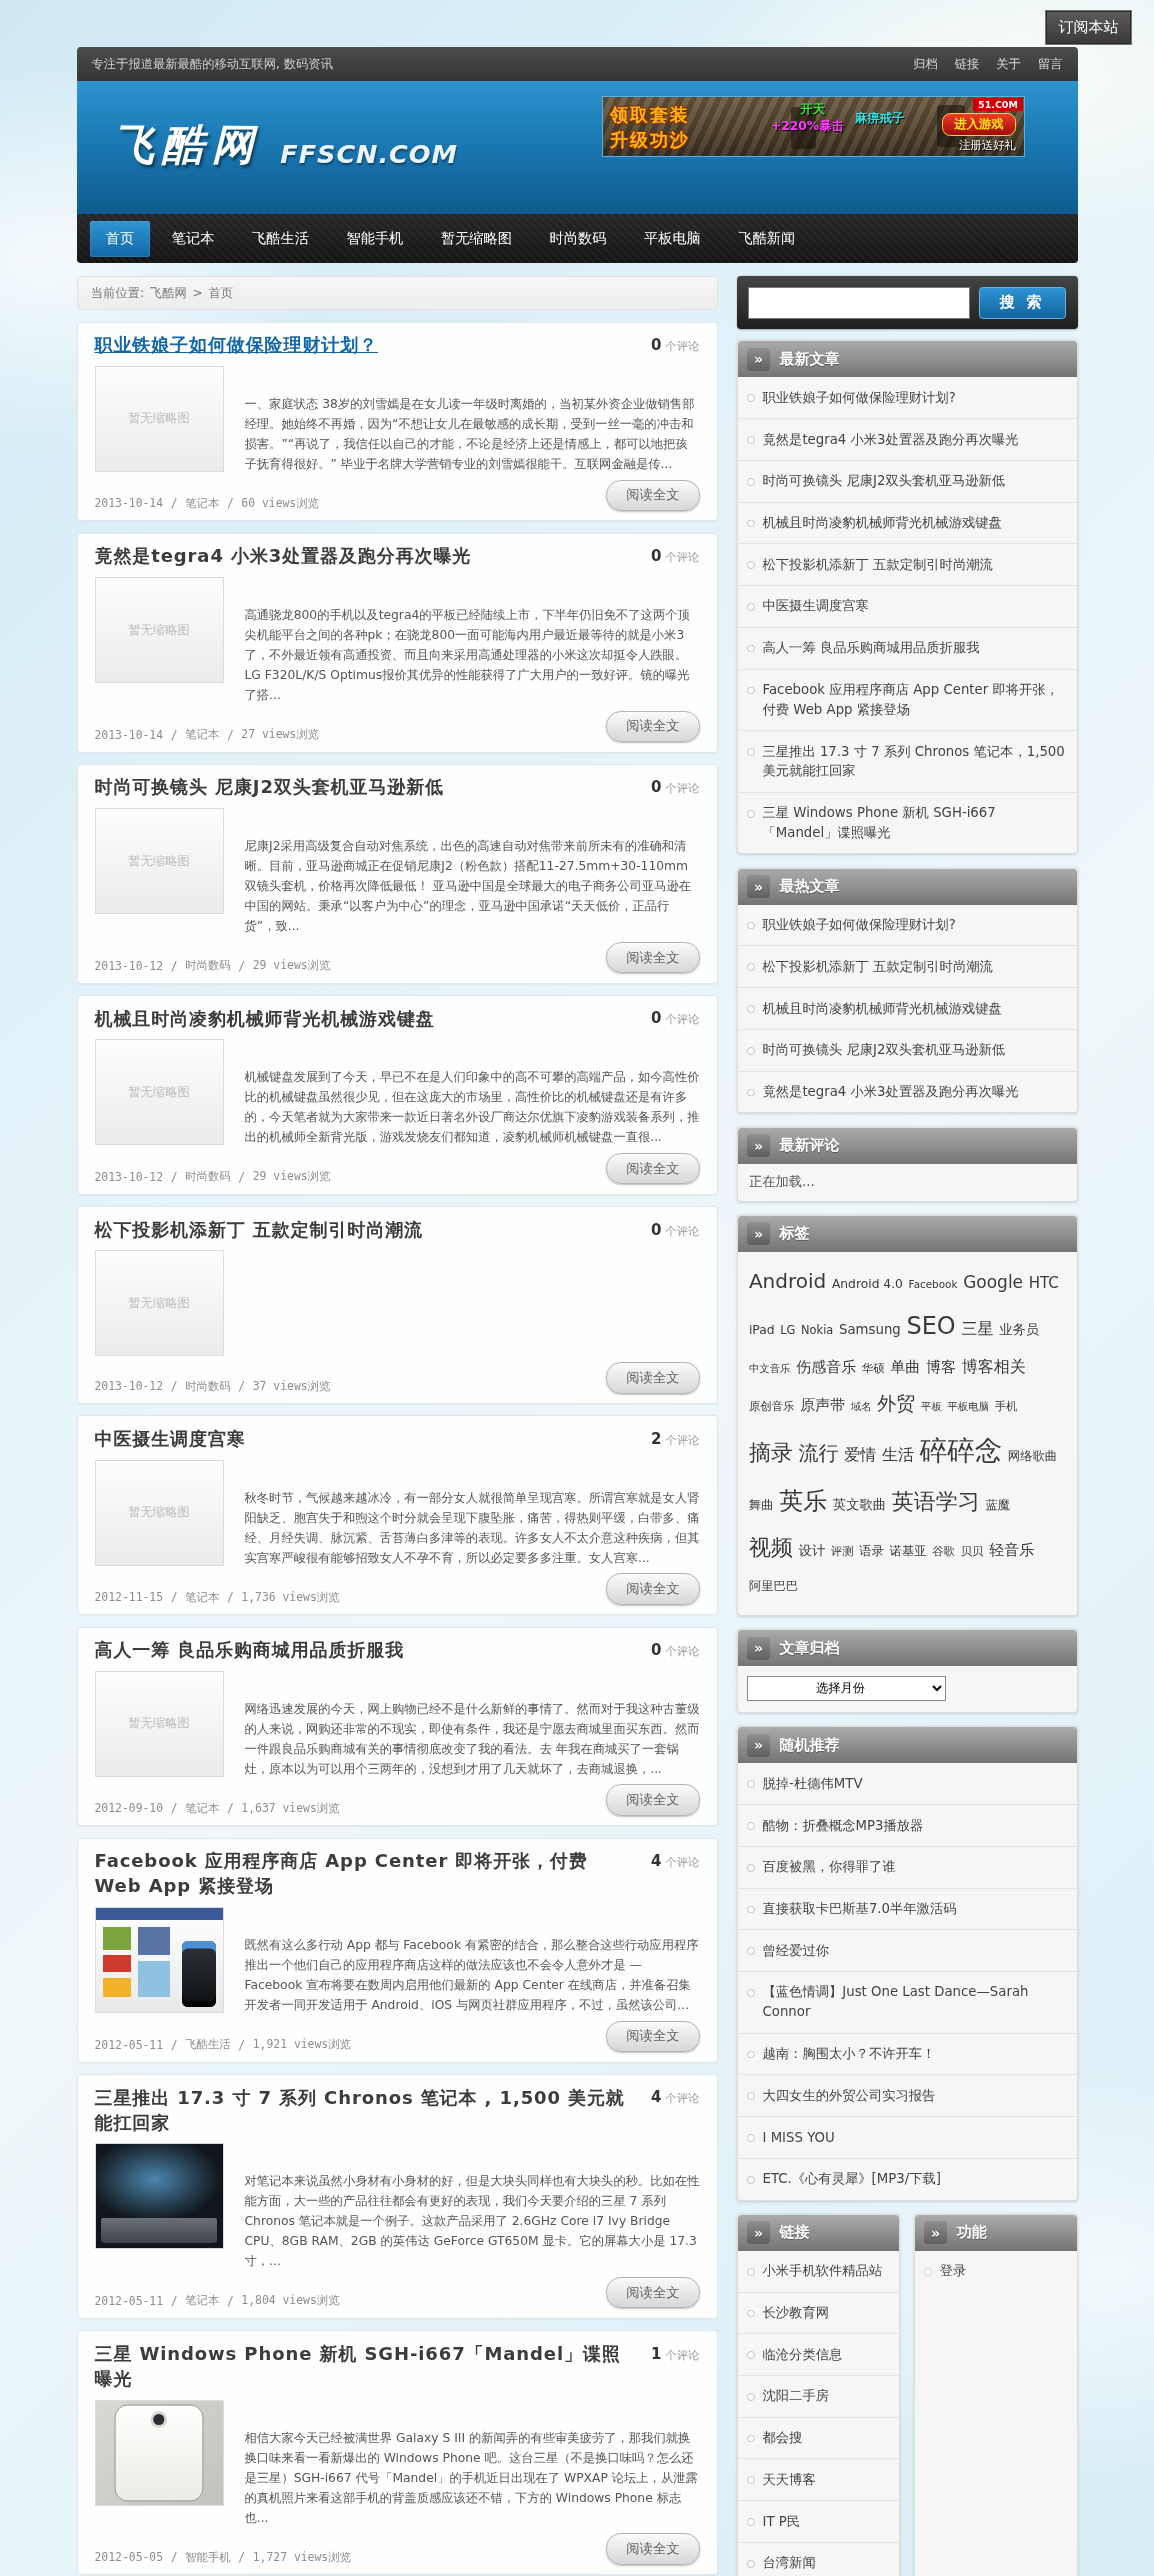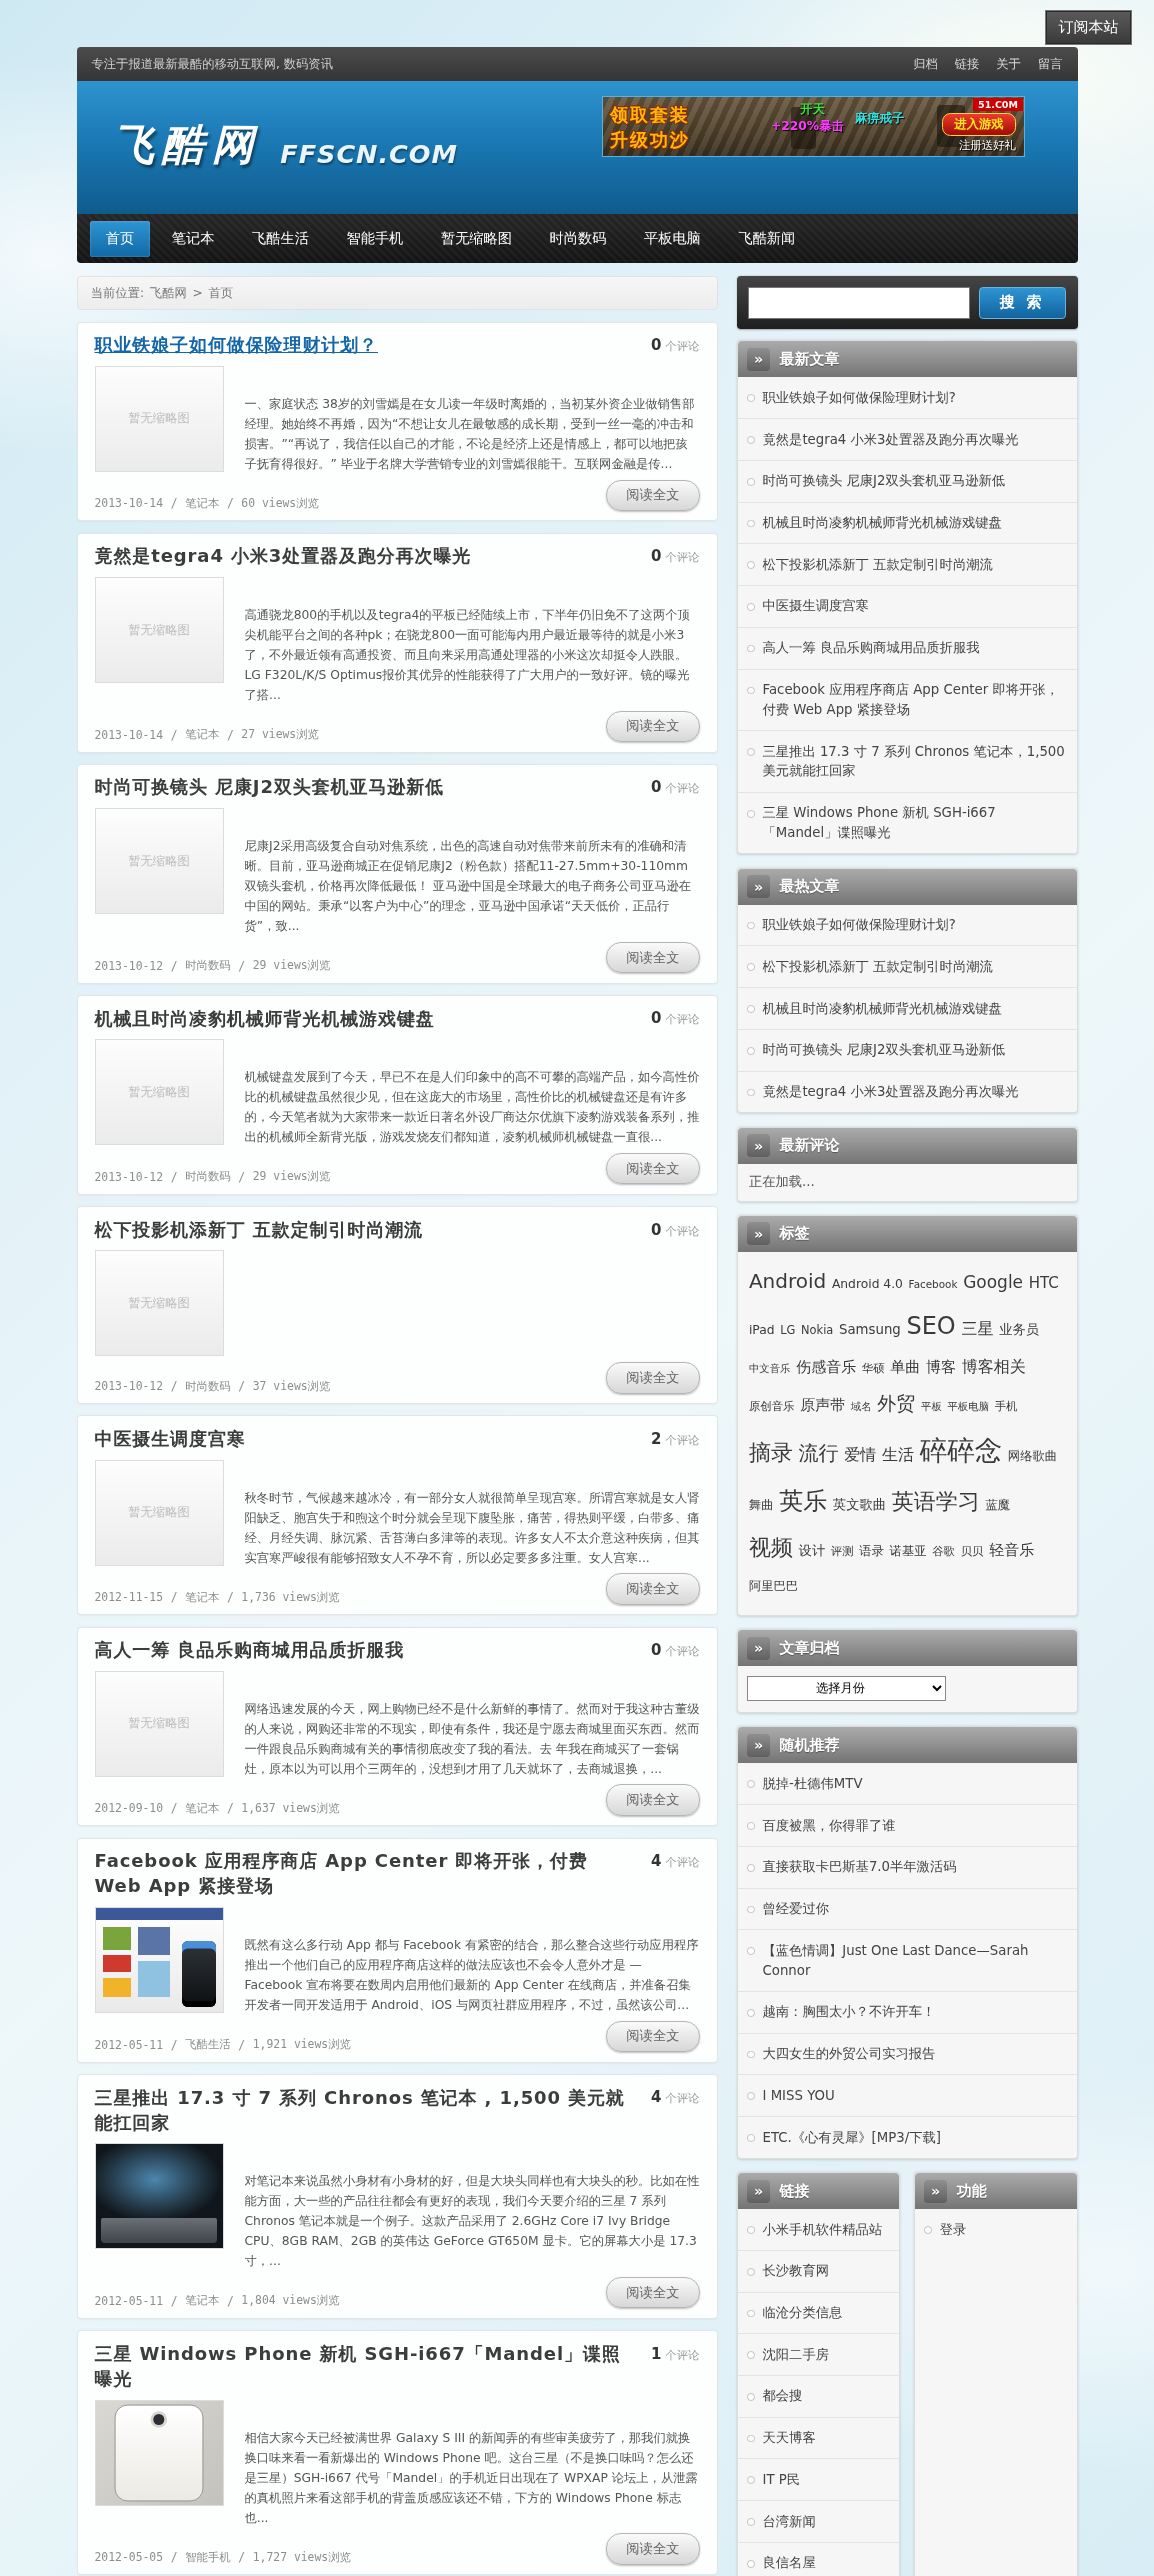--- a/index.html
+++ b/index.html
@@ -558,20 +558,21 @@
       </div>
 
       <div class="widget">
         <div class="whead">
           <span class="whead-ico">»</span>
           <span>随机推荐</span>
         </div>
         <ul class="w-list">
 
         <li>脱掉-杜德伟MTV</li>
+            <li>酷物：折叠概念MP3播放器</li>
             <li>百度被黑，你得罪了谁</li>
             <li>直接获取卡巴斯基7.0半年激活码</li>
             <li>曾经爱过你</li>
             <li>【蓝色情调】Just One Last Dance—Sarah Connor</li>
             <li>越南：胸围太小？不许开车！</li>
             <li>大四女生的外贸公司实习报告</li>
             <li>I MISS YOU</li>
             <li>ETC.《心有灵犀》[MP3/下载]</li>
           </ul>
       </div>

